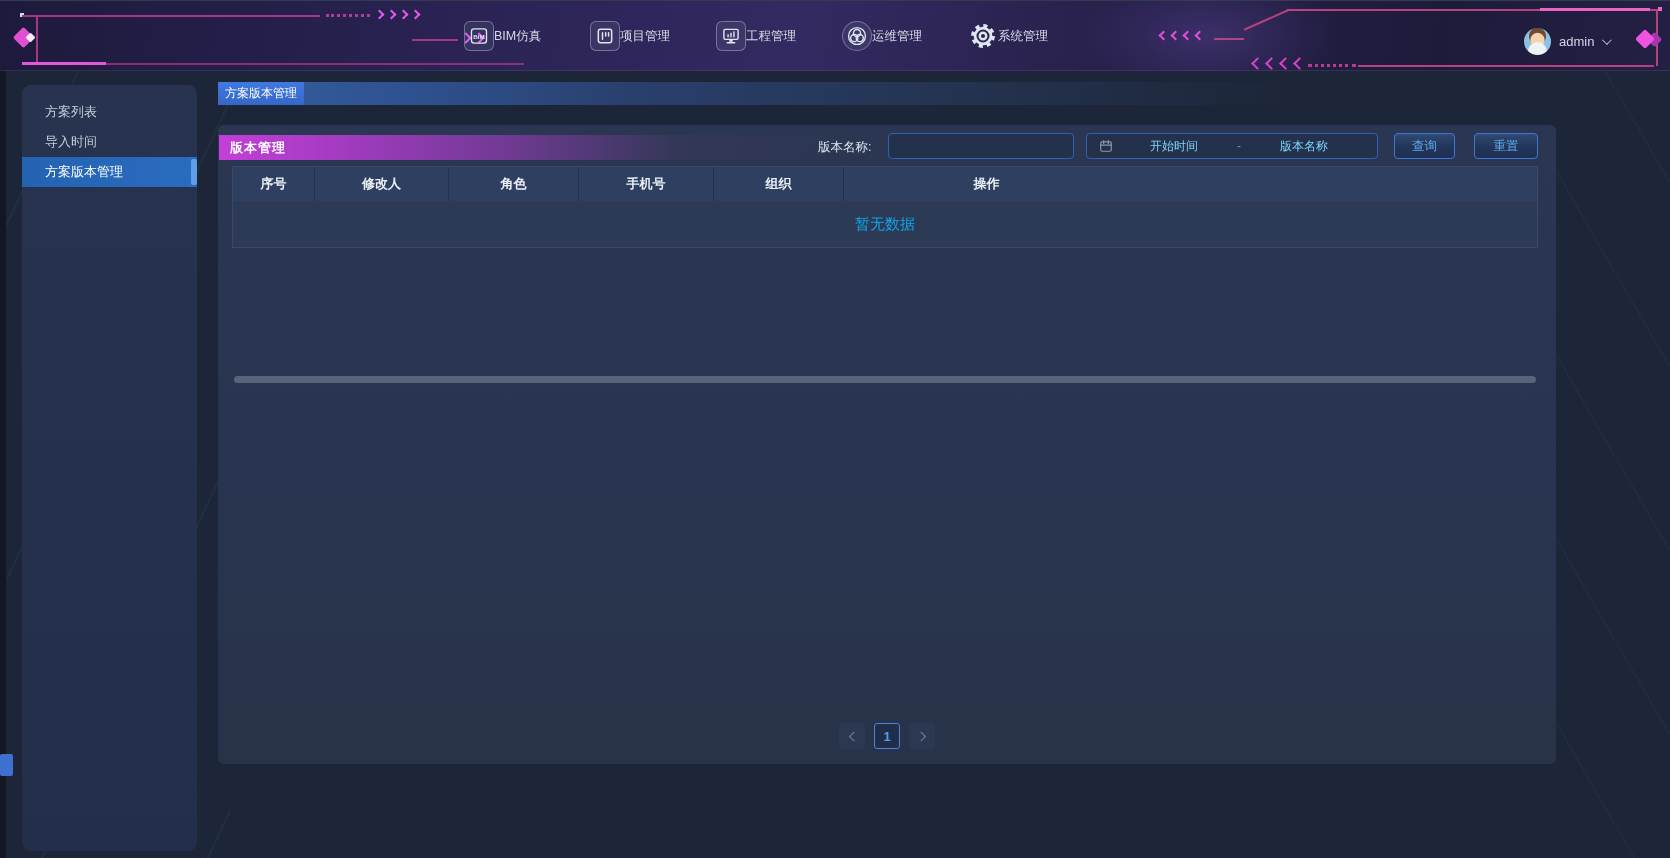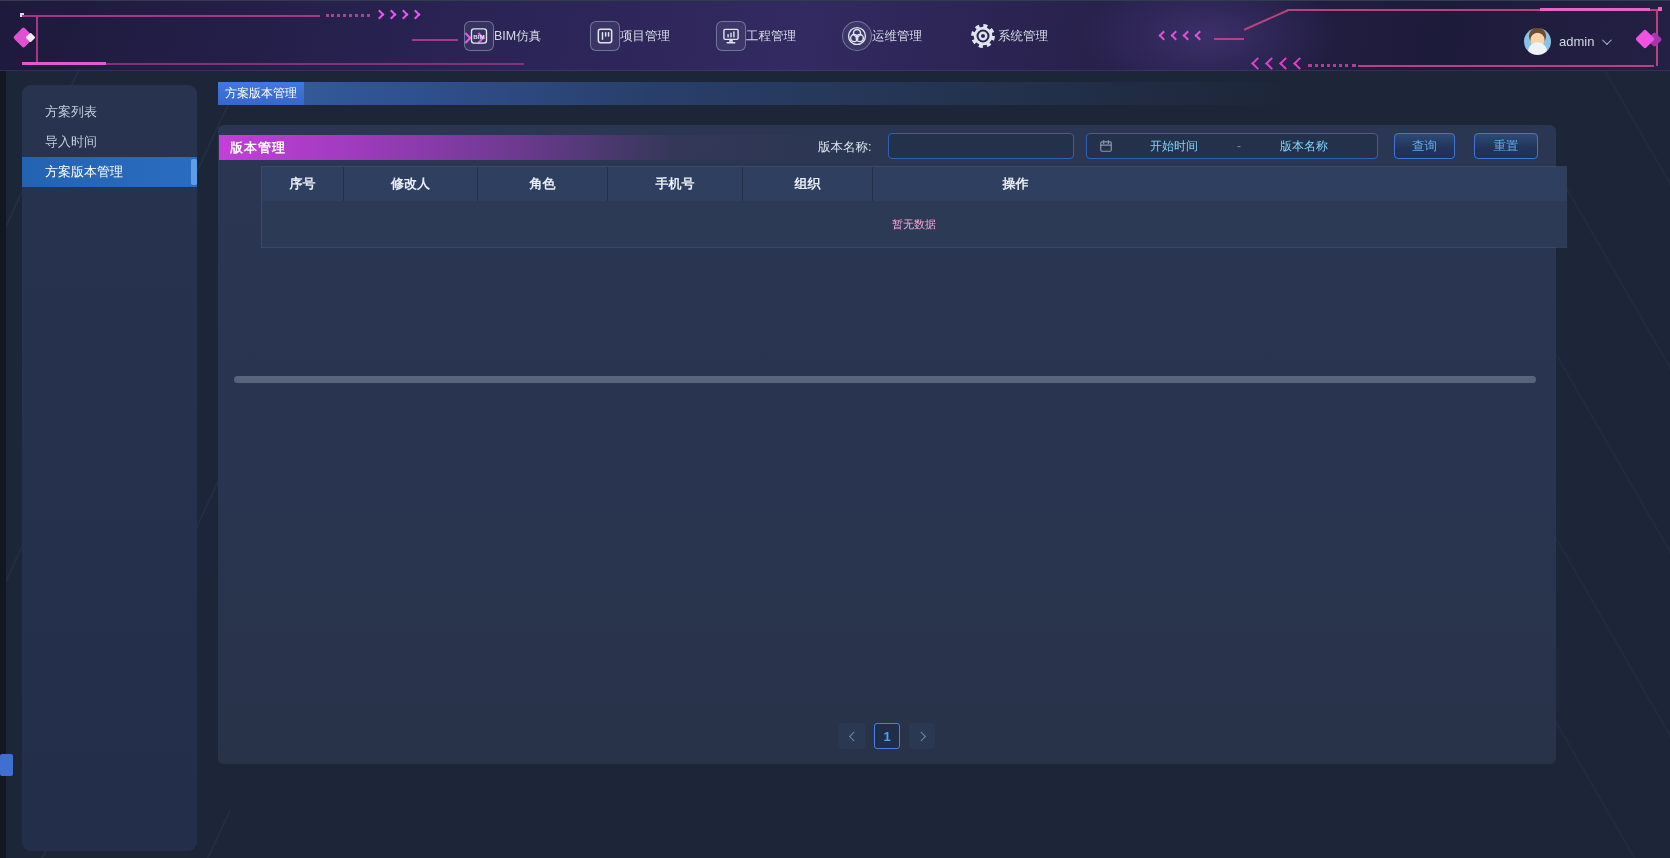--- a/index.html
+++ b/index.html
@@ -98,28 +98,28 @@
   .date-range .ph { font-size:12px; color:#7dd3fc; }
   .date-start { flex:1; text-align:center; }
   .date-sep { color:#7f8ba0; font-size:12px; padding:0 2px; }
   .date-end { flex:1; text-align:center; }
   .btn { position:absolute; top:8px; height:26px; border-radius:4px; border:1px solid #3f76d6;
      background:linear-gradient(180deg,#2e4a74 0%,#22355a 55%,#1e3052 100%);
      color:#5fa9ec; font-size:12.5px; display:flex; align-items:center; justify-content:center; cursor:pointer; }
   .btn-query { left:1176px; width:61px; }
   .btn-reset { left:1256px; width:64px; }
 
-  .table-wrap { position:absolute; left:14px; top:41px; width:1306px; border:1px solid rgba(95,115,155,.30);margin-left:29px; }
+  .table-wrap { position:absolute; left:14px; top:41px; width:1306px; border:1px solid rgba(95,115,155,.30); }
   .t-header { display:grid; grid-template-columns:82px 134px 130px 135px 130px 285px 204px 204px; height:34px;
      background:#2f3f60; }
   .t-hcell { display:flex; align-items:center; justify-content:center; font-size:13px; font-weight:bold;
      color:#eaeff7; border-right:1px solid #223049; }
   .t-hcell:last-child { border-right:none;text-align:right; }
   .t-empty { height:46px; background:#2d3a56; display:flex; align-items:center; justify-content:center;
-     font-size:11px; color:#f9a8d4;text-align:right; }
+     font-size:15px; color:#0ea5e9;text-align:right; }
   .h-scrollbar { position:absolute; left:16px; top:251px; width:1302px; height:7px;
      background:#59647a; border-radius:4px; cursor:pointer; }
 
   .pagination { position:absolute; bottom:15px; left:50%; transform:translateX(-50%);
      display:flex; gap:9px; }
   .pg-btn { width:26px; height:26px; border-radius:3px; background:#2b3851;
      display:flex; align-items:center; justify-content:center; cursor:pointer; }
   .pg-chv { width:7px; height:7px; border-top:1.8px solid #76829a; border-right:1.8px solid #76829a; display:block; }
   .pg-chv.left { transform:rotate(-135deg) translate(-1px,1px); }
   .pg-chv.right { transform:rotate(45deg) translate(-1px,1px); }

